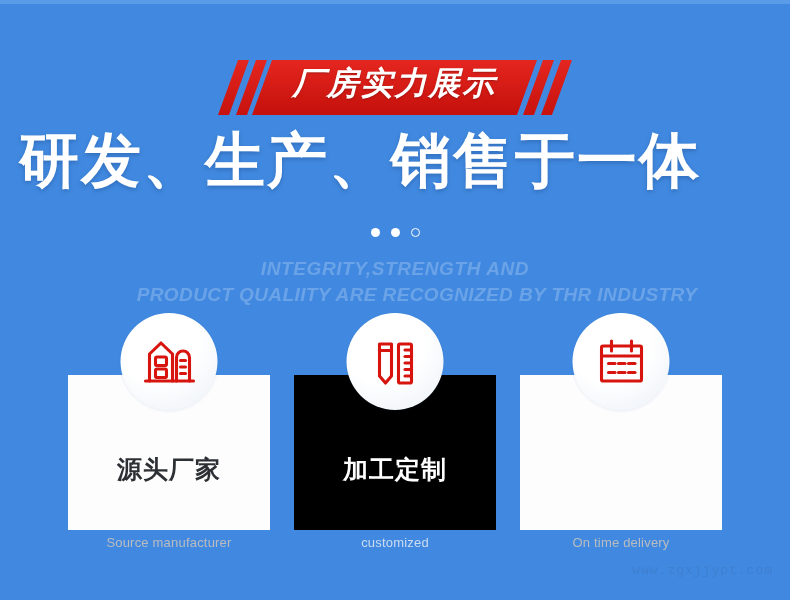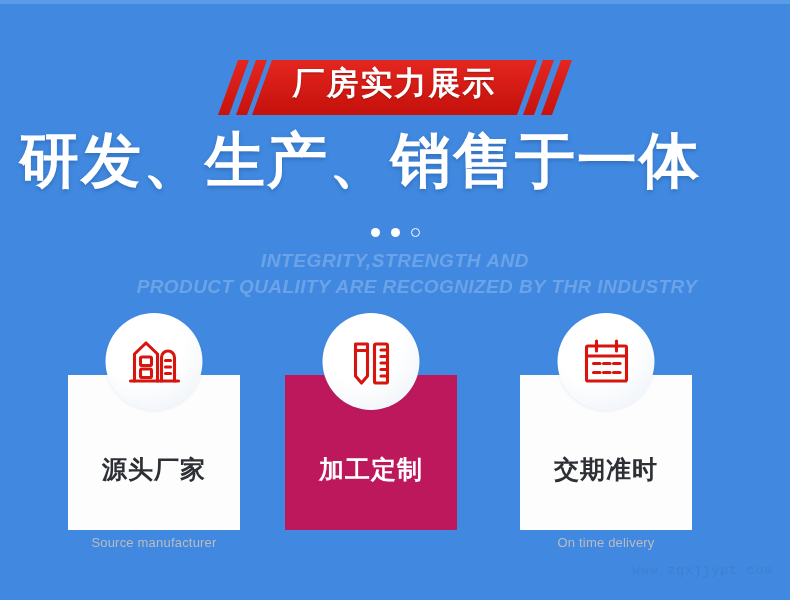--- a/index.html
+++ b/index.html
@@ -41,20 +41,21 @@
   }
   .banner-text{
     position:absolute;left:262px;top:0;width:265px;height:47px;
     display:flex;align-items:center;justify-content:center;
     color:#ffffff;
     font-size:32px;
     font-weight:bold;
     letter-spacing:2px;
     text-shadow:0 1px 2px rgba(0,0,0,.25);
     white-space:nowrap;
+    font-style:italic;
   }
 
   
   .headline{
     position:absolute;left:0;top:128px;width:720px;
     text-align:center;
     color:#ffffff;
     font-size:60px;
     font-weight:bold;
     letter-spacing:2px;
@@ -66,41 +67,41 @@
   
   .dots{
     position:absolute;left:0;top:228px;width:790px;
     display:flex;justify-content:center;align-items:center;gap:11px;
   }
   .dot{width:9px;height:9px;border-radius:50%;background:#ffffff;}
   .dot.hollow{background:transparent;border:1.6px solid #ffffff;width:7px;height:7px;}
 
   
   .subtitle{
-    position:absolute;left:0;top:248px;width:790px;
+    position:absolute;left:0;top:256px;width:790px;
     text-align:center;
     font-style:italic;
     font-weight:bold;
     font-size:19px;
     line-height:1.35;
     letter-spacing:.6px;
     color:rgba(255,255,255,.22);
     white-space:nowrap;
   }
   .subtitle .l2{letter-spacing:.4px;padding-left:44px;}
 
   
   .cards{
     position:absolute;left:0;top:375px;width:790px;height:160px;
   }
   .card{
-    position:absolute;top:0;width:172px;height:155px;
+    position:absolute;top:0;width:202px;height:155px;
   }
   .card.c0{left:68px;background:#fdfdfe;}
-  .card.c1{left:285px;background:#be185d;}
+  .card.c1{left:294px;background:#000000;}
   .card.c2{left:520px;background:#fdfdfe;}
 
   .icon-circle{
     position:absolute;top:-62px;left:50%;transform:translateX(-50%);
     width:97px;height:97px;border-radius:50%;
     background:radial-gradient(circle at 38% 30%,#ffffff 0%,#ffffff 45%,#eaf0f7 100%);
     display:flex;align-items:center;justify-content:center;
     box-shadow:0 1px 3px rgba(30,70,130,.10);
   }
   .icon-circle svg{display:block;}
@@ -189,38 +190,38 @@
           <path d="M13 17.5 H25"></path>
           <rect x="32" y="11" width="13" height="39" rx="1.6"></rect>
           <path d="M38.5 17 H45"></path>
           <path d="M38.5 23.5 H45"></path>
           <path d="M38.5 30 H45"></path>
           <path d="M38.5 36.5 H45"></path>
           <path d="M38.5 43 H45"></path>
         </svg>
       </div>
       <div class="card-title">加工定制</div>
+      <div class="card-sub">customized</div>
     </div>
 
     <div class="card c2">
       <div class="icon-circle">
         <svg width="58" height="58" viewBox="0 0 58 58" fill="none" stroke="#d8140f" stroke-width="3.1" stroke-linecap="round" stroke-linejoin="round">
           <rect x="9" y="13" width="40" height="35" rx="1.6"></rect>
           <path d="M9 23 H49"></path>
           <path d="M19 8 V18"></path>
           <path d="M39 8 V18"></path>
           <path d="M16 30.5 H22.5"></path>
           <path d="M26 30.5 H32.5"></path>
           <path d="M36 30.5 H42.5"></path>
           <path d="M16 39.5 H22.5"></path>
           <path d="M26 39.5 H32.5"></path>
           <path d="M36 39.5 H42.5"></path>
         </svg>
       </div>
-      <div class="card-title">交期准时</div>
       <div class="card-sub">On time delivery</div>
     </div>
 
   </div>
 
   <div class="watermark">www.zgxjjypt.com</div>
 
 </div>
 
 </body></html>

